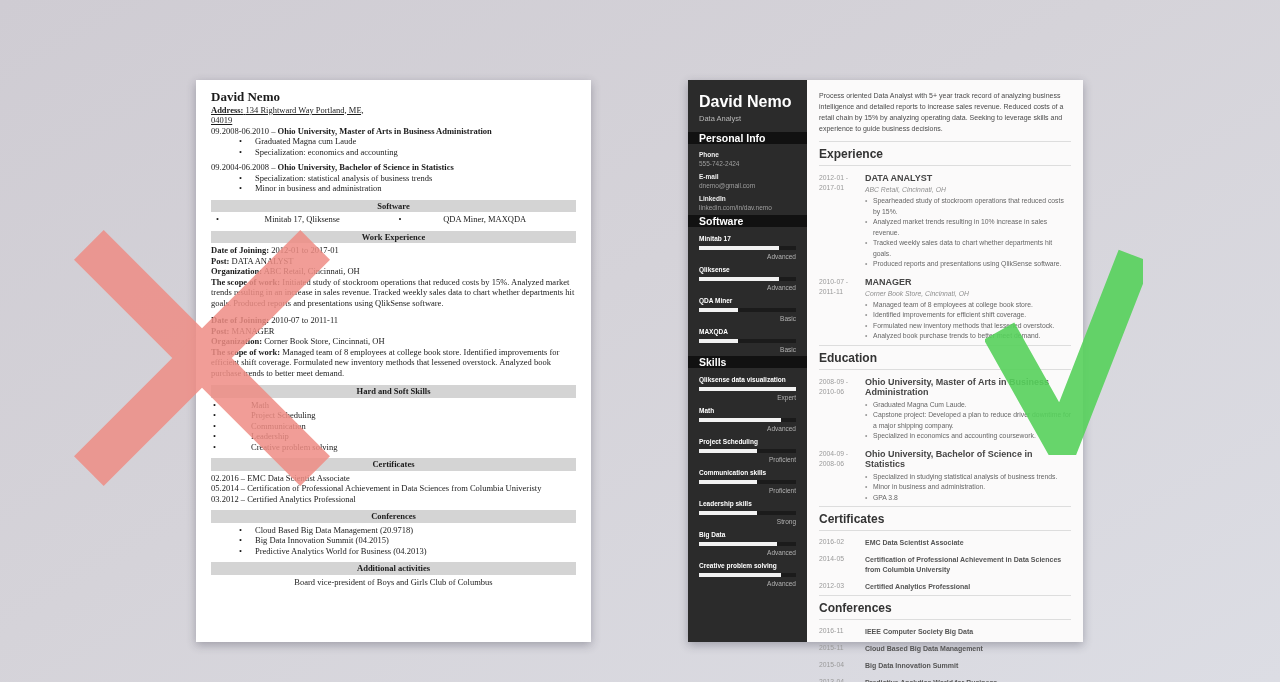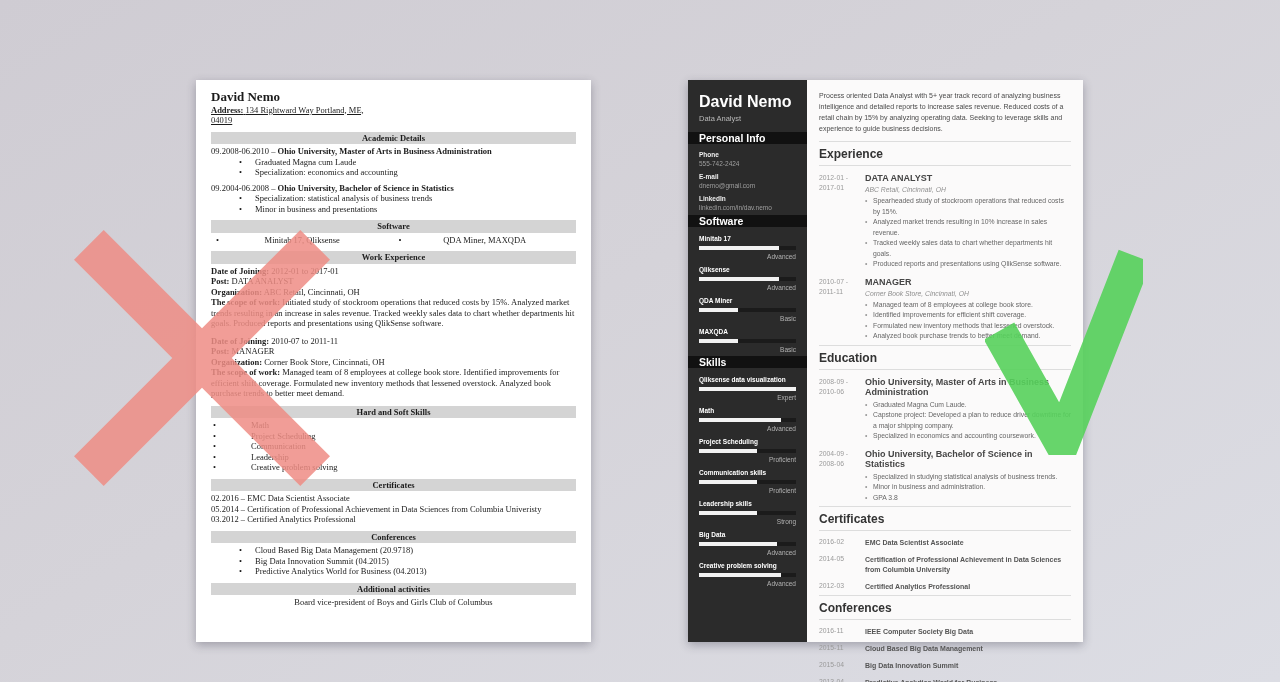--- a/index.html
+++ b/index.html
@@ -89,33 +89,32 @@
 <body>
 
 <div class="page page-bad">
   <div class="bad-name">David Nemo</div>
   <div class="bad-contact">
     <div class="bad-contact-right">
       <b>Address:</b> <span>134 Rightward Way Portland, ME, 04019</span>
     </div>
   </div>
 
-  <div class="bad-secbar">Academic Details</div>
   <div class="bad-edu">
     <div><span>09.2008-06.2010 – </span><span class="bad-edu-title">Ohio University, Master of Arts in Business Administration</span></div>
     <ul class="bad-bullets">
       <li>Graduated Magna cum Laude</li>
       <li>Specialization: economics and accounting</li>
     </ul>
   </div>
   <div class="bad-edu">
     <div><span>09.2004-06.2008 – </span><span class="bad-edu-title">Ohio University, Bachelor of Science in Statistics</span></div>
     <ul class="bad-bullets">
       <li>Specialization: statistical analysis of business trends</li>
-      <li>Minor in business and presentations</li>
+      <li>Minor in business and administration</li>
     </ul>
   </div>
 
   <div class="bad-secbar">Software</div>
   <div class="bad-sw">
     <div class="bad-sw-cell">Minitab 17, Qliksense</div>
     <div class="bad-sw-cell">QDA Miner, MAXQDA</div>
   </div>
 
   <div class="bad-secbar">Work Experience</div>

